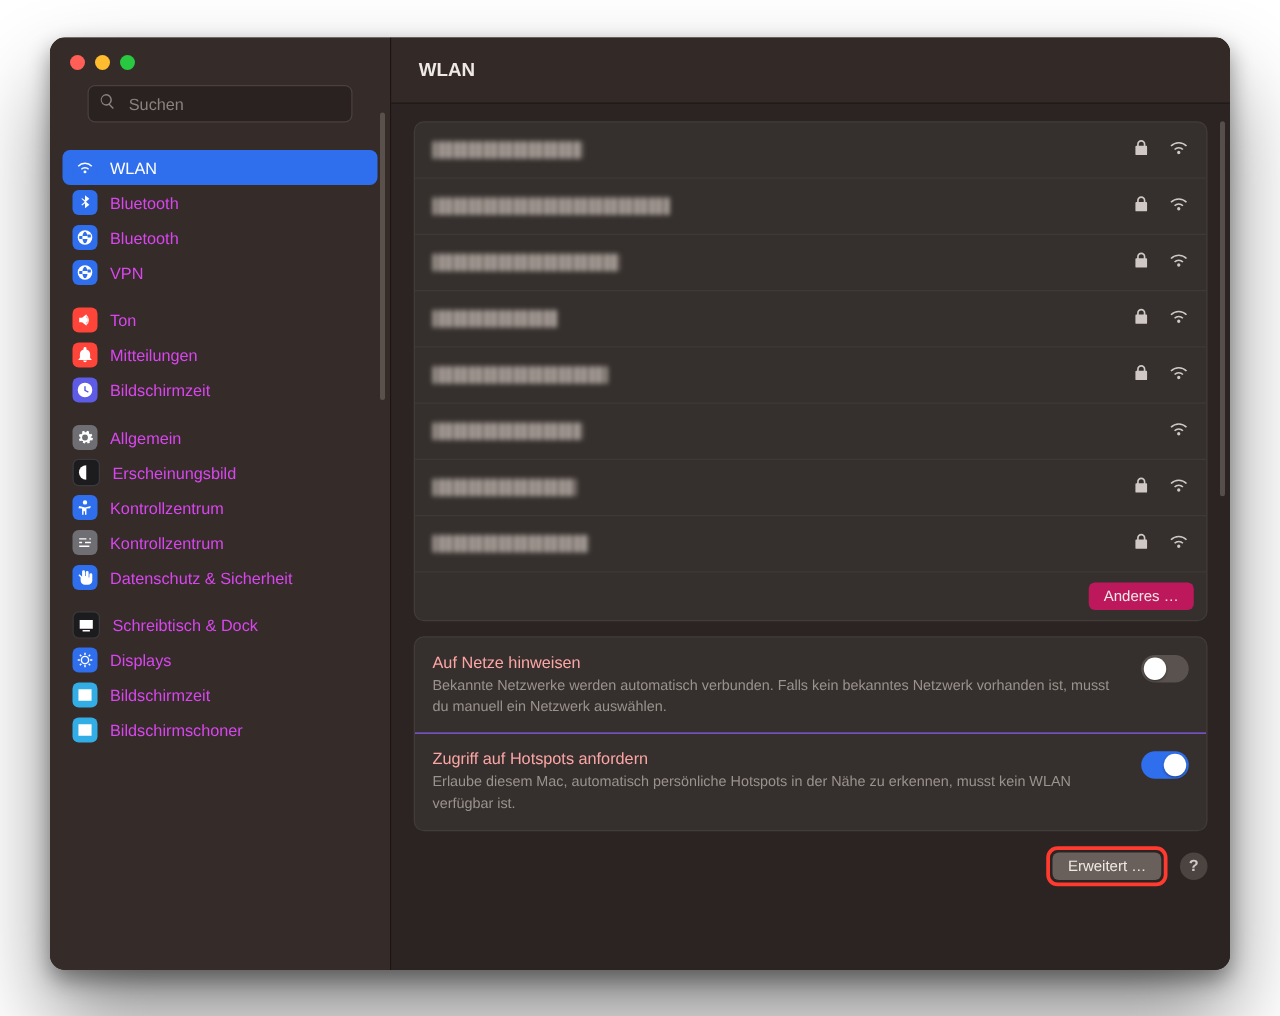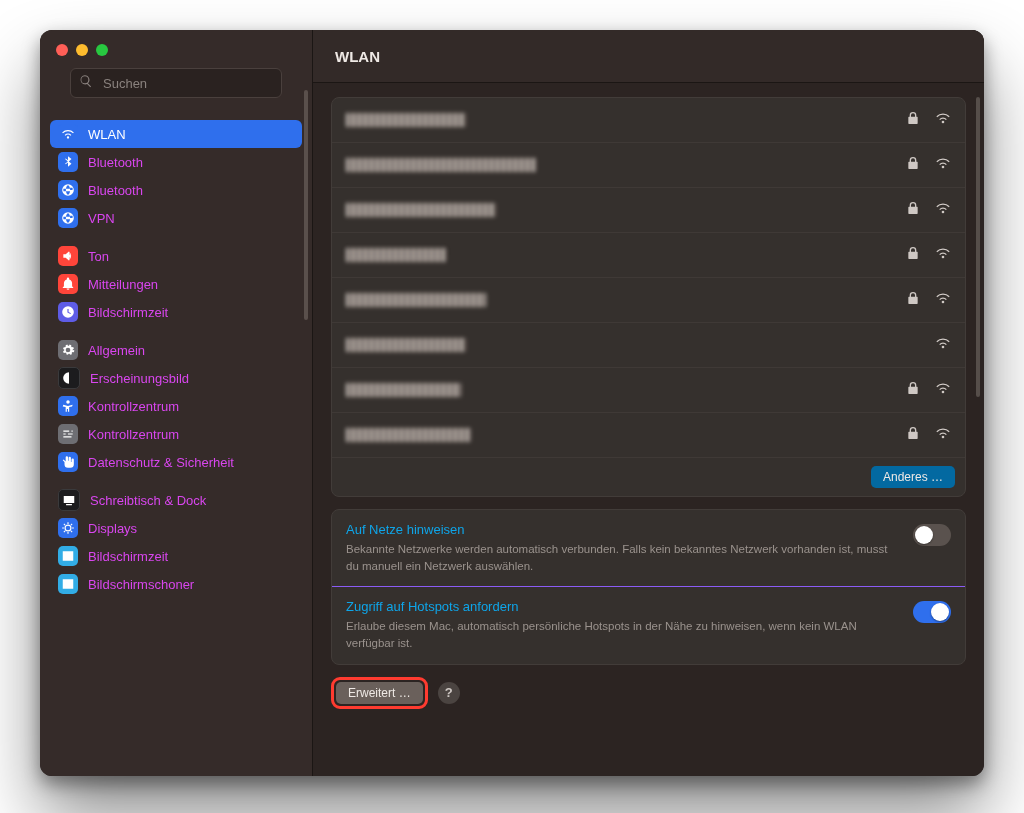--- a/index.html
+++ b/index.html
@@ -38,34 +38,34 @@
   .titlebar h1{margin:0;font-size:15px;font-weight:700;color:#efe9e5}
   .body{flex:1;overflow:hidden;padding:14px 18px 14px 18px;position:relative}
   .panel{background:#35302d;border:1px solid #423c39;border-radius:8px;overflow:hidden}
   .net-row{display:flex;align-items:center;height:44px;padding:0 14px;border-top:1px solid #3f3936}
   .net-row:first-child{border-top:0}
   .ssid{flex:1;display:flex;align-items:center}
   .blur{display:inline-block;height:14px;background:repeating-linear-gradient(90deg,#c0b8b3 0 3px,#6d645f 3px 6px,#935 0 0);filter:blur(2.2px) contrast(1.1);border-radius:1px;opacity:.95}
   .right-icons{display:flex;align-items:center;gap:14px;color:#cfc8c4}
   .right-icons svg{width:16px;height:16px;fill:#cfc8c4}
   .panel-footer{display:flex;justify-content:flex-end;padding:8px 10px;border-top:1px solid #3f3936}
-  .btn{height:22px;padding:0 12px;border-radius:5px;background:#0369a1;color:#efe9e5;font-size:12px;border:0;display:inline-flex;align-items:center;cursor:default}
+  .btn{height:22px;padding:0 12px;border-radius:5px;background:#be185d;color:#efe9e5;font-size:12px;border:0;display:inline-flex;align-items:center;cursor:default}
   .opts{margin-top:12px}
   .opt-row{display:flex;align-items:flex-start;gap:14px;padding:12px 14px;border-top:1px solid #8b5cf6}
   .opts .opt-row:first-child{border-top:0}
   .opt-text{flex:1}
-  .opt-title{color:#0ea5e9;font-size:13px;margin:0 0 4px}
+  .opt-title{color:#fca5a5;font-size:13px;margin:0 0 4px}
   .opt-desc{color:#9a928d;font-size:11.5px;line-height:1.45;margin:0}
   .switch{width:38px;height:22px;border-radius:22px;position:relative;flex-shrink:0;margin-top:2px}
   .switch .knob{position:absolute;top:2px;width:18px;height:18px;border-radius:50%;background:#fff;box-shadow:0 1px 2px rgba(0,0,0,.4)}
   .switch.off{background:#5a524e}
   .switch.off .knob{left:2px}
   .switch.on{background:#2f6fed}
   .switch.on .knob{left:18px}
-  .footer{display:flex;align-items:center;gap:10px;margin-top:12px}
+  .footer{display:flex;justify-content:flex-end;align-items:center;gap:10px;margin-top:12px}
   .highlight{border:3px solid #ff3b30;border-radius:9px;padding:2px;display:inline-flex}
   .highlight .btn{background:#6a605b}
   .help{width:22px;height:22px;border-radius:50%;background:#4b4441;color:#cfc8c4;display:flex;align-items:center;justify-content:center;font-size:13px;font-weight:600}
   .content-scrollbar{position:absolute;right:4px;top:14px;width:4px;height:300px;background:#564e4a;border-radius:3px}
 </style>
 </head>
 <body>
 
 <div class="canvas">
   <div class="window">
@@ -345,21 +345,21 @@
               <p class="opt-title">Auf Netze hinweisen</p>
               <p class="opt-desc">Bekannte Netzwerke werden automatisch verbunden. Falls kein bekanntes Netzwerk vorhanden ist, musst du manuell ein Netzwerk auswählen.</p>
             </div>
             <div id="sw-notify" class="switch off">
                 <span class="knob"></span>
               </div>
           </div>
           <div class="opt-row">
             <div class="opt-text">
               <p class="opt-title">Zugriff auf Hotspots anfordern</p>
-              <p class="opt-desc">Erlaube diesem Mac, automatisch persönliche Hotspots in der Nähe zu hinweisen, wenn kein WLAN verfügbar ist.</p>
+              <p class="opt-desc">Erlaube diesem Mac, automatisch persönliche Hotspots in der Nähe zu erkennen, musst kein WLAN verfügbar ist.</p>
             </div>
             <div id="sw-hotspot" class="switch on">
                 <span class="knob"></span>
               </div>
           </div>
         </div>
 
         <div class="footer">
           <span class="highlight">
             <button class="btn">Erweitert …</button>

